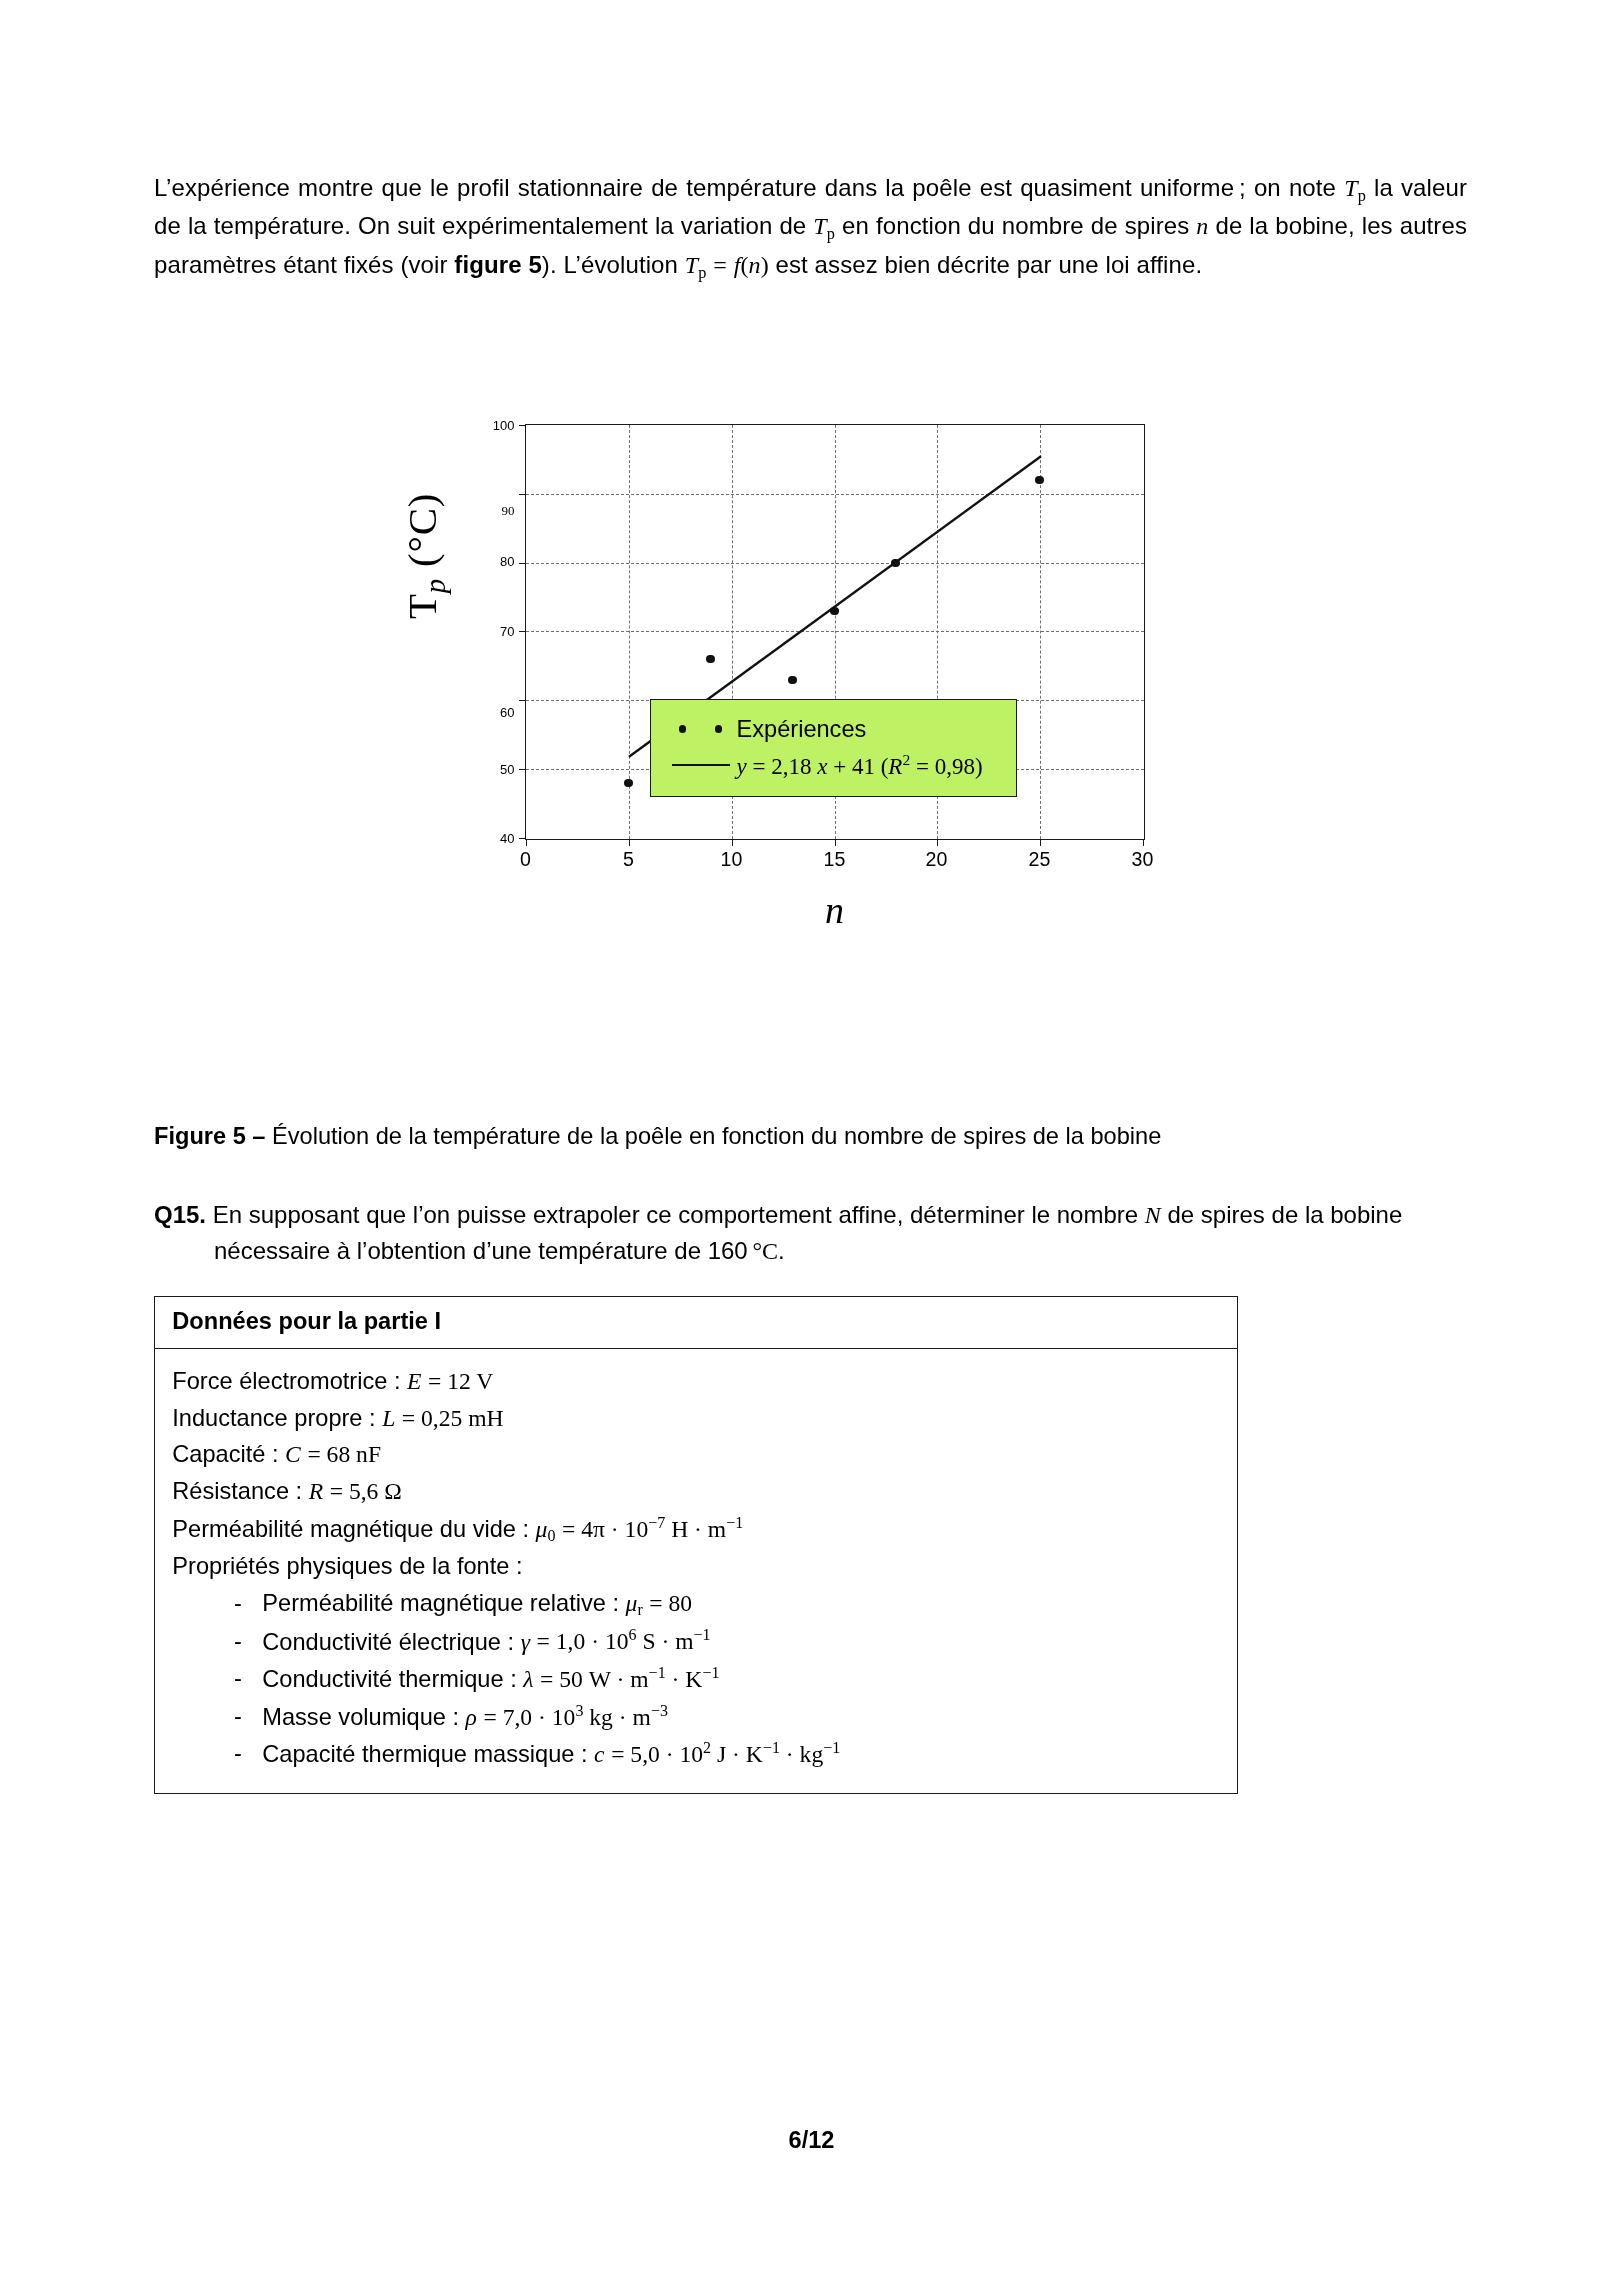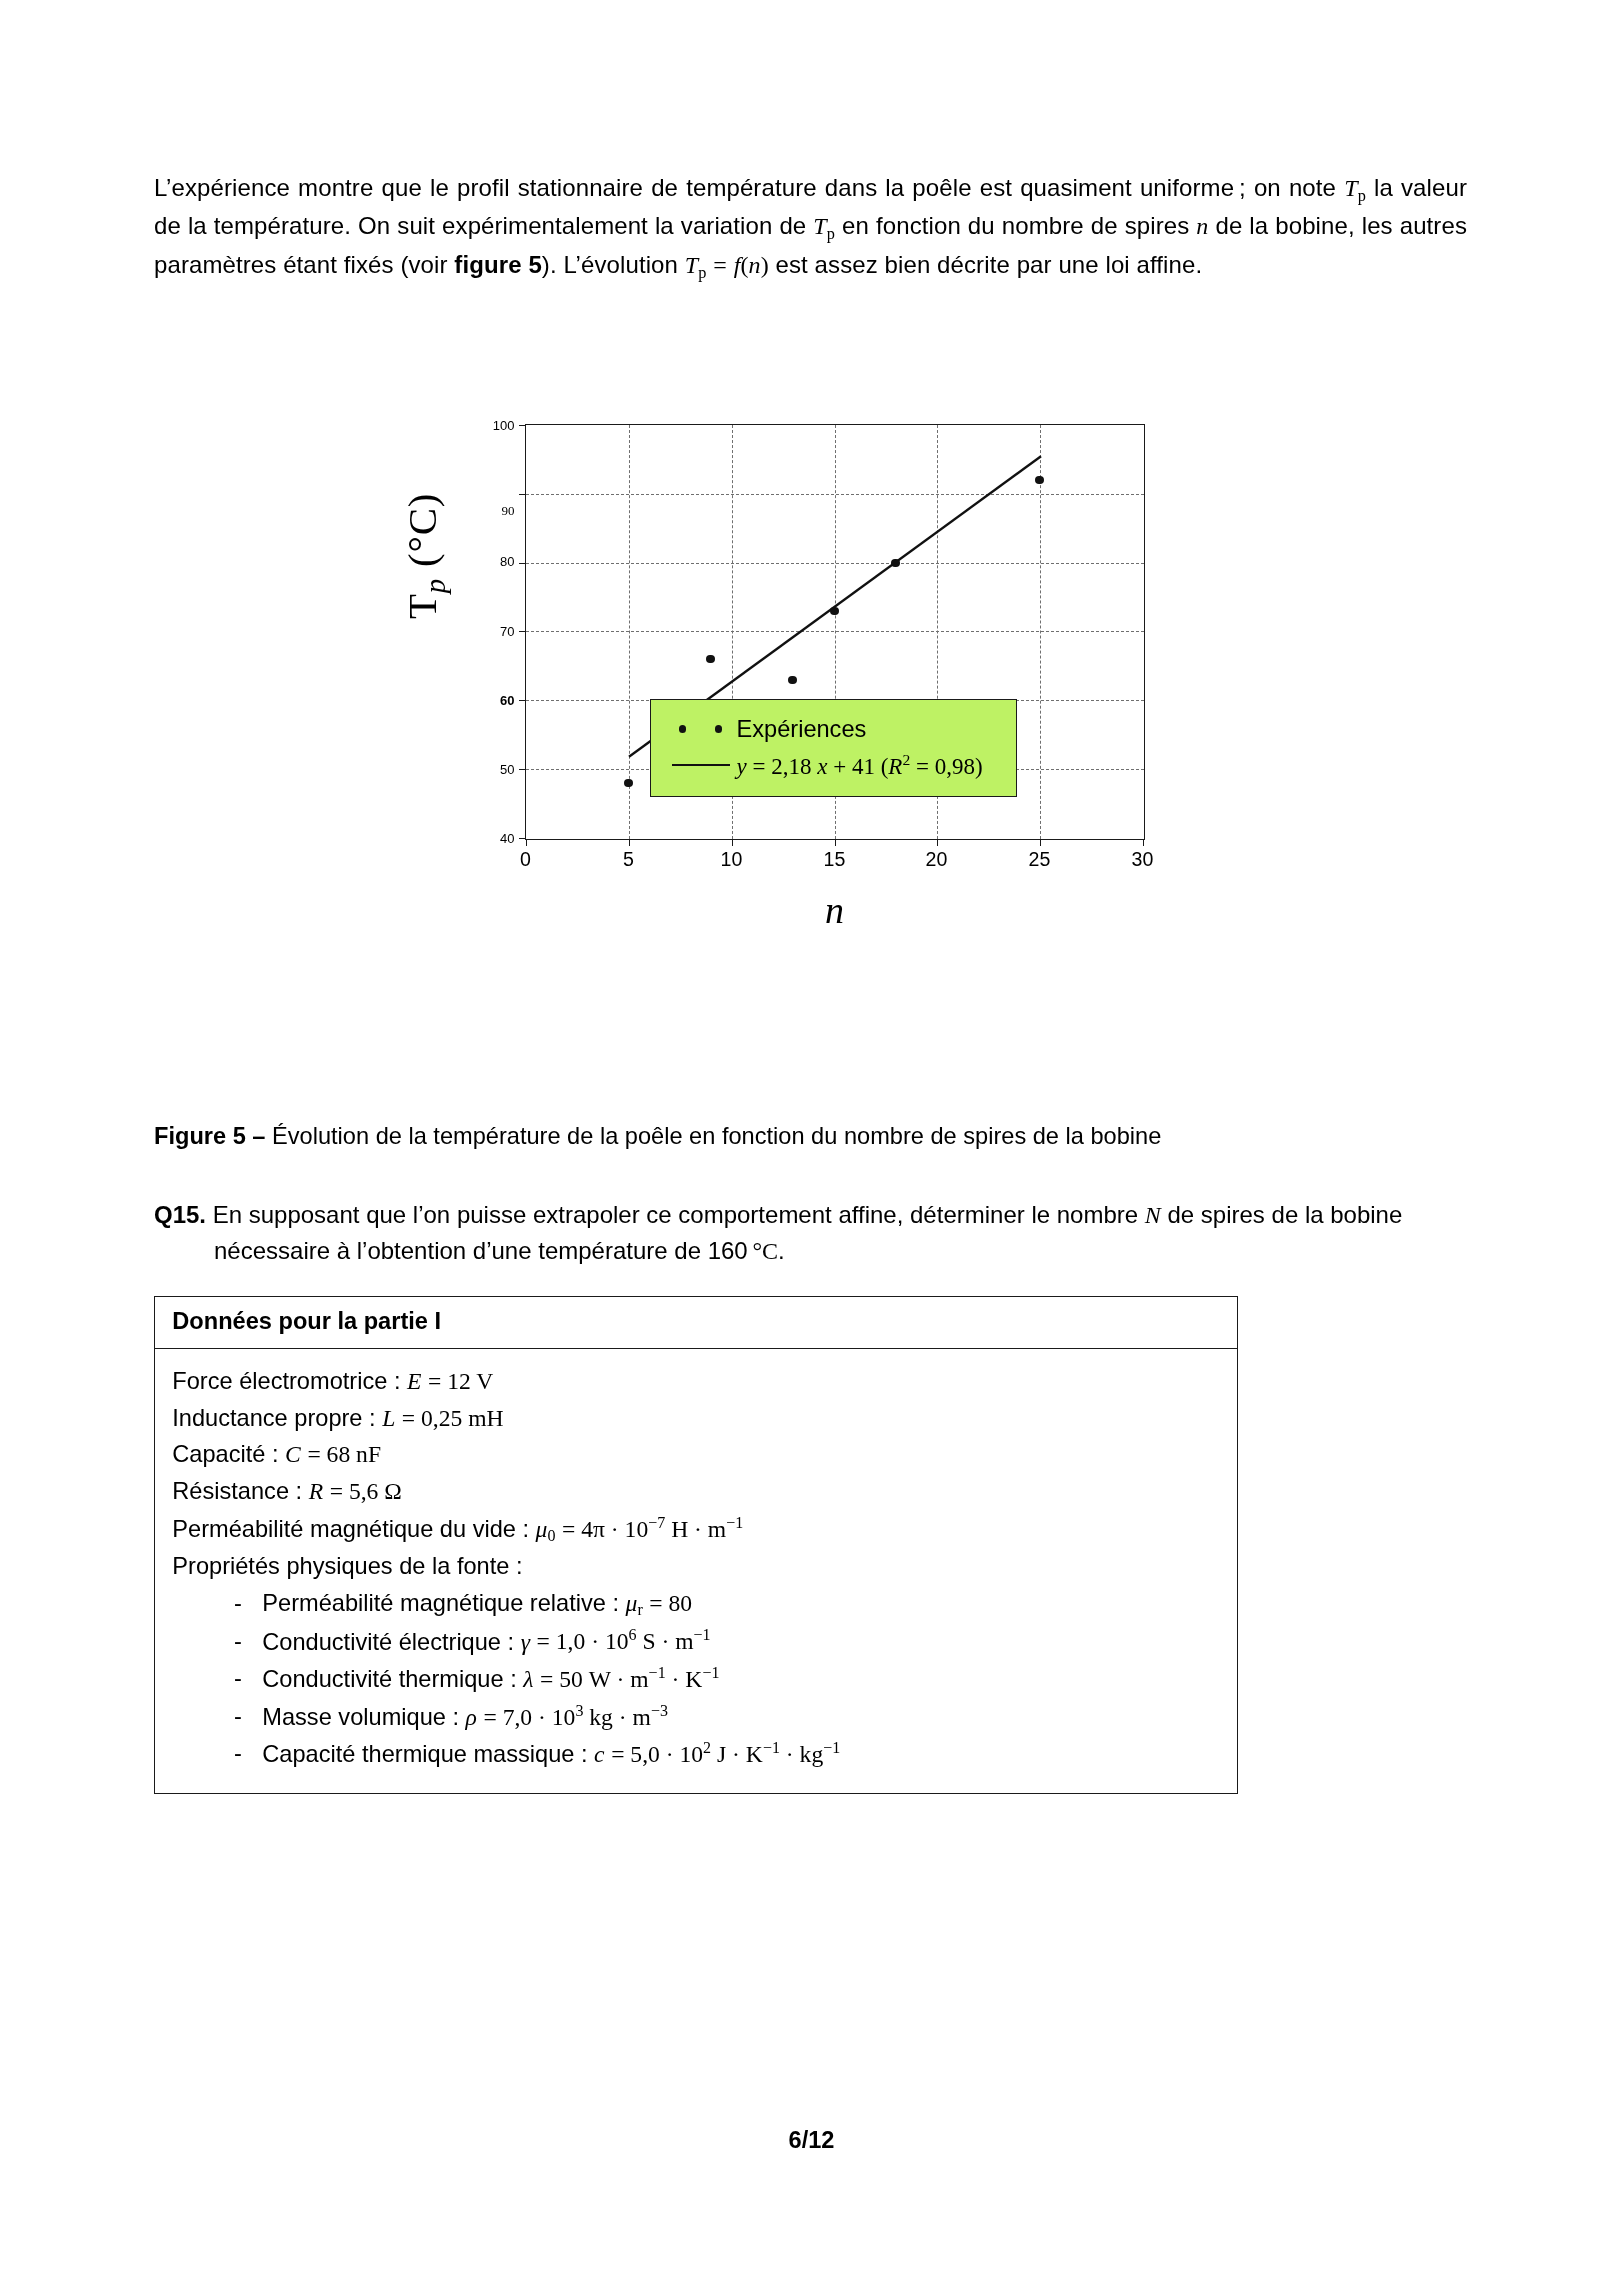--- a/index.html
+++ b/index.html
@@ -282,21 +282,21 @@
           <span class="upr">T</span><span class="ysub"><span style="font-style:italic;">p</span></span> <span class="upr">(°C)</span>
         </div>
 
         <div class="plotbox" id="plotbox">
             <div class="ytick" style="top: 413px;">40</div>
             <div class="ytickmark" style="top: 413px;"></div>
             <div class="gridline-h" style="top: 344px;"></div>
             <div class="ytick" style="top: 344px;">50</div>
             <div class="ytickmark" style="top: 344px;"></div>
             <div class="gridline-h" style="top: 275px;"></div>
-            <div class="ytick" style="top: 275px; font-weight: bold;">60</div>
+            <div class="ytick" style="top: 287px;">60</div>
             <div class="ytickmark" style="top: 275px;"></div>
             <div class="gridline-h" style="top: 206px;"></div>
             <div class="ytick" style="top: 206px;">70</div>
             <div class="ytickmark" style="top: 206px;"></div>
             <div class="gridline-h" style="top: 138px;"></div>
             <div class="ytick" style="top: 136px;">80</div>
             <div class="ytickmark" style="top: 138px;"></div>
             <div class="gridline-h" style="top: 69px;"></div>
             <div class="ytick" style="top: 86px; font-family: Liberation Serif, serif;">90</div>
             <div class="ytickmark" style="top: 69px;"></div>

